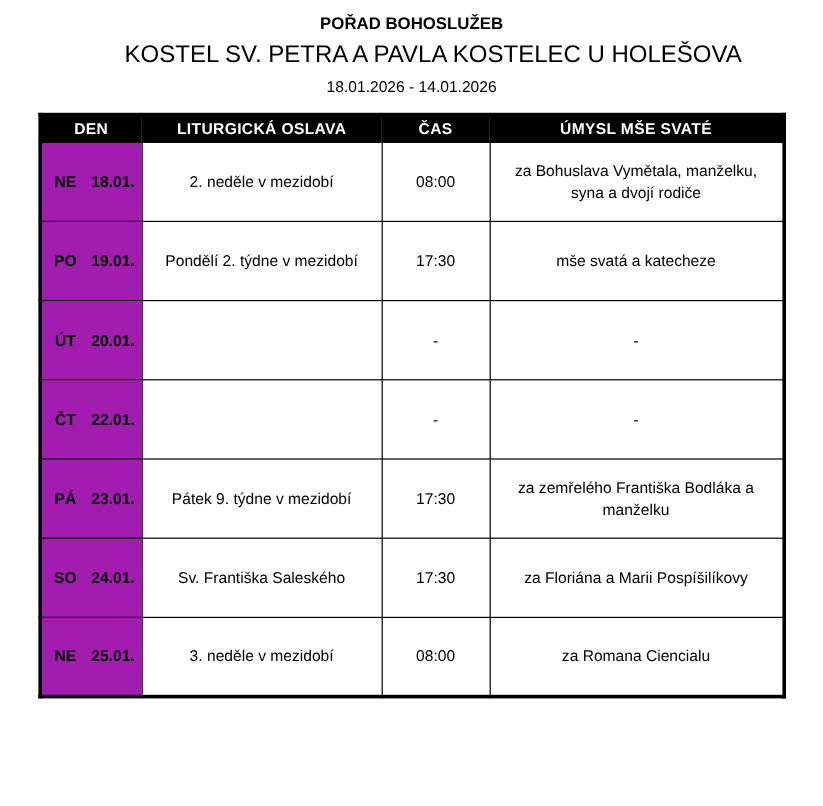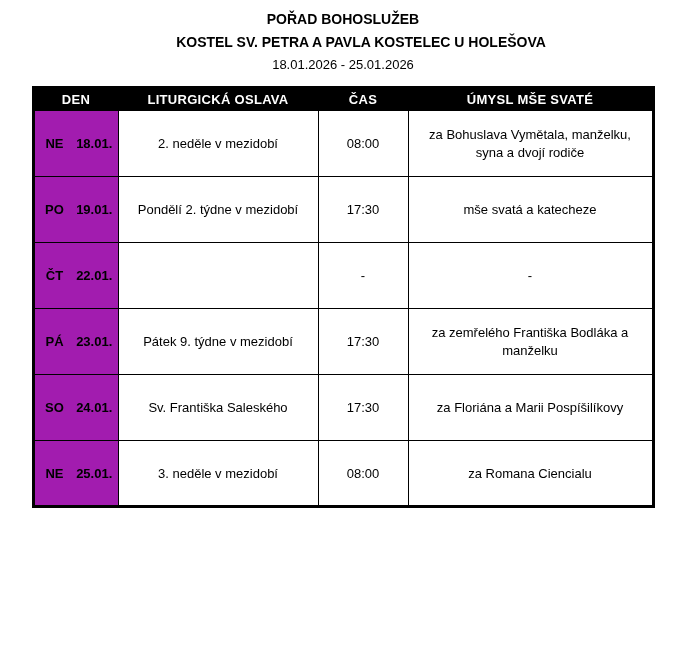--- a/index.html
+++ b/index.html
@@ -8,21 +8,21 @@
     padding: 0;
     background: #ffffff;
     width: 686px;
     height: 672px;
     font-family: "Liberation Sans", sans-serif;
     color: #000000;
   }
   .page { width: 686px; height: 672px; overflow: hidden; }
   .titles { text-align: center; padding-top: 10px; }
   .title { font-weight: bold; font-size: 14px; line-height: 1.3; }
-  .subtitle { font-weight: bold; font-size: 14px; line-height: 1.3; margin-top: 5px; padding-left: 36px; }
+  .subtitle { font-weight: normal; font-size: 20px; line-height: 1.3; margin-top: 5px; padding-left: 36px; }
   .daterange { font-size: 13px; margin-top: 6px; }
 
   table.schedule {
     border-collapse: collapse;
     margin: 14px auto 0 auto;
     width: 620px;
     table-layout: fixed;
     border: 3px solid #000000;
   }
   table.schedule th {
@@ -54,21 +54,21 @@
   td.den .day-date { display: inline-block; margin-left: 6px; }
 </style>
 </head>
 <body>
 
 <div class="page">
 
   <div class="titles">
     <div class="title">POŘAD BOHOSLUŽEB</div>
     <div class="subtitle">KOSTEL SV. PETRA A PAVLA KOSTELEC U HOLEŠOVA</div>
-    <div class="daterange">18.01.2026 - 25.01.2026</div>
+    <div class="daterange">18.01.2026 - 14.01.2026</div>
   </div>
 
   <table class="schedule">
     <colgroup>
       <col style="width:85px">
       <col style="width:200px">
       <col style="width:90px">
       <col style="width:245px">
     </colgroup>
     <thead>
@@ -90,20 +90,29 @@
         <td>za Bohuslava Vymětala, manželku, syna a dvojí rodiče</td>
       </tr>
       <tr>
         <td class="den">
           <span class="day-abbr">PO</span>
           <span class="day-date">19.01.</span>
         </td>
         <td>Pondělí 2. týdne v mezidobí</td>
         <td>17:30</td>
         <td>mše svatá a katecheze</td>
+      </tr>
+      <tr>
+        <td class="den">
+          <span class="day-abbr">ÚT</span>
+          <span class="day-date">20.01.</span>
+        </td>
+        <td></td>
+        <td>-</td>
+        <td>-</td>
       </tr>
       <tr>
         <td class="den">
           <span class="day-abbr">ČT</span>
           <span class="day-date">22.01.</span>
         </td>
         <td></td>
         <td>-</td>
         <td>-</td>
       </tr>

